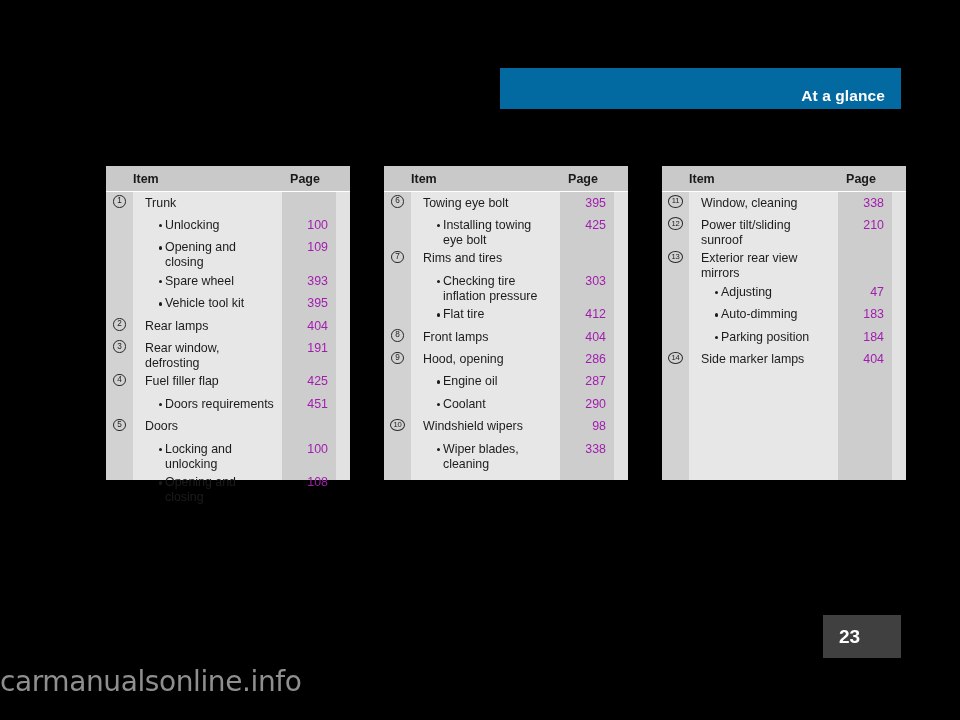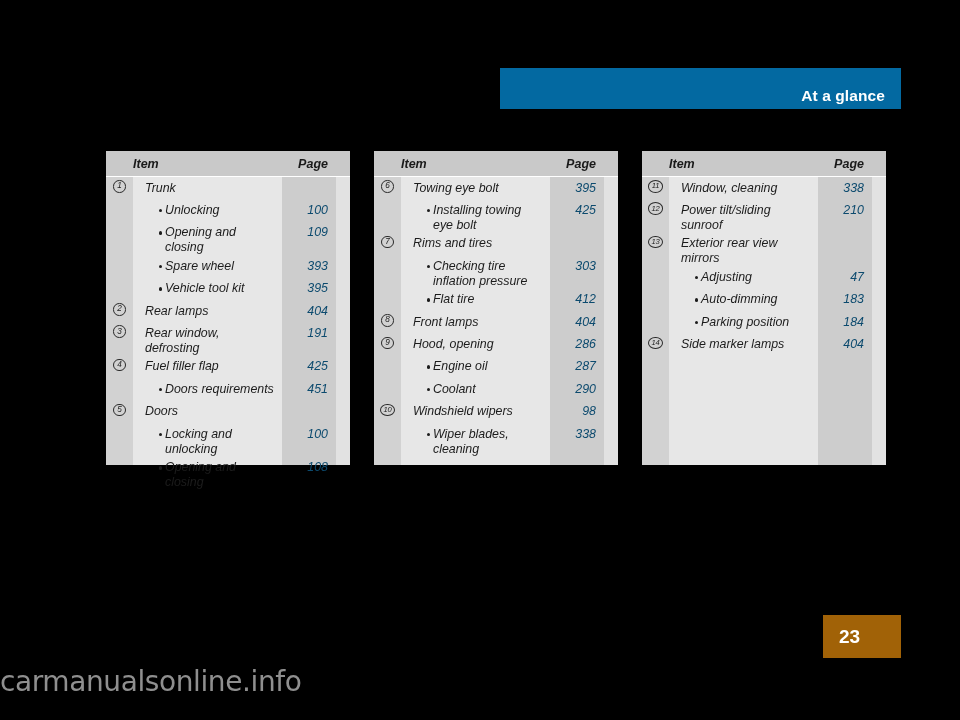--- a/index.html
+++ b/index.html
@@ -33,24 +33,23 @@
     font-size: 15.5px;
     font-weight: bold;
     letter-spacing: 0.1px;
     white-space: nowrap;
   }
 
   
   #tables {
     position: absolute;
     left: 106px;
-    top: 151px;
+    top: 166px;
     display: flex;
-    gap: 24px;
-    font-style: italic;
+    gap: 34px;
   }
 
   .table {
     width: 244px;
     background: #e7e7e7;
     position: relative;
     display: flex;
     flex-direction: column;
   }
   .table.tall   { height: 314px; }
@@ -77,21 +76,21 @@
     font-size: 12.5px;
     font-weight: bold;
     color: #1a1a1a;
   }
   .th-page {
     width: 54px;
     flex: 0 0 54px;
     font-size: 12.5px;
     font-weight: bold;
     color: #1a1a1a;
-    text-align: right;
+    text-align: center;
     padding-right: 8px;
     box-sizing: border-box;
   }
 
   
   .tbody {
     flex: 1 1 auto;
     display: flex;
     position: relative;
     min-height: 0;
@@ -158,21 +157,21 @@
     top: 9.5px;
     width: 3.4px;
     height: 3.4px;
     border-radius: 50%;
     background: #1c1c1c;
   }
   .row .page {
     width: 54px;
     flex: 0 0 54px;
     font-size: 12.4px;
-    color: #0c4a6e;
+    color: #a21caf;
     text-align: right;
     padding-right: 8px;
     padding-top: 3.5px;
     line-height: 15px;
     box-sizing: border-box;
   }
   .row .tail {
     width: 14px;
     flex: 0 0 14px;
   }
@@ -198,21 +197,21 @@
     font-size: 7.6px;
   }
 
   
   #page-number-box {
     position: absolute;
     left: 823px;
     top: 615px;
     width: 78px;
     height: 43px;
-    background: #a16207;
+    background: #404040;
   }
   #page-number-text {
     position: absolute;
     left: 16px;
     top: 11px;
     color: #ffffff;
     font-size: 19px;
     font-weight: bold;
   }
 

